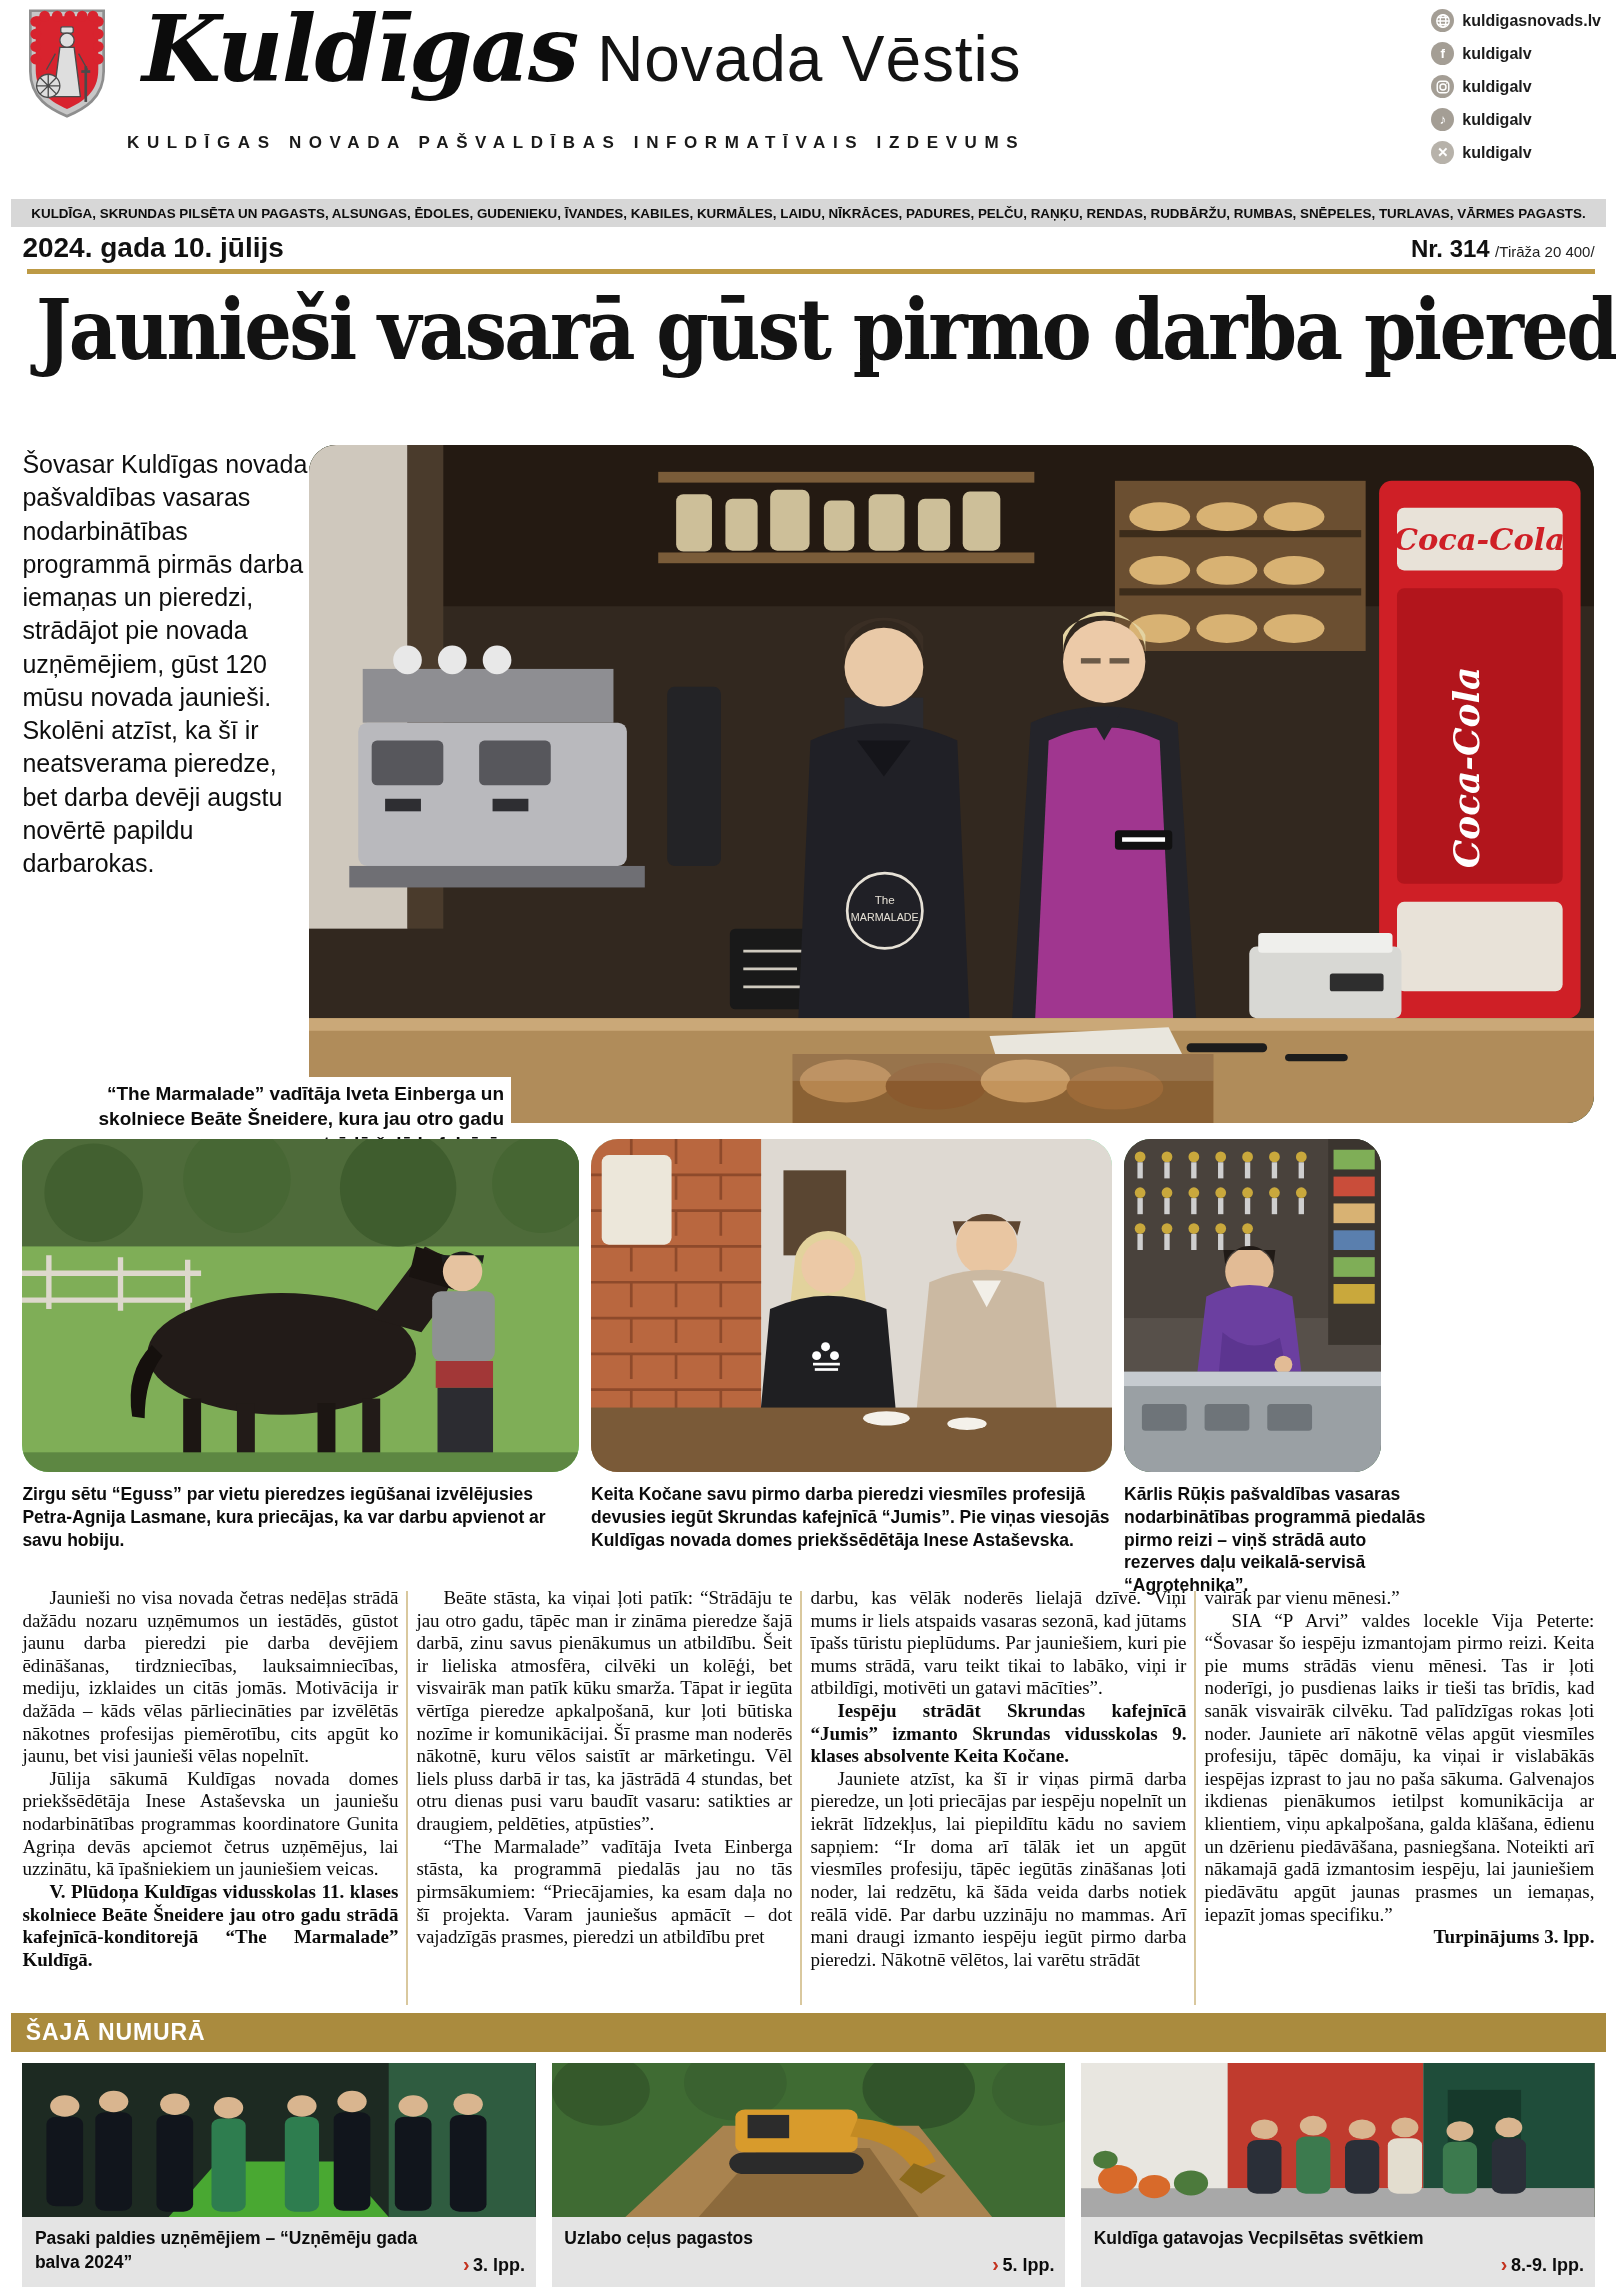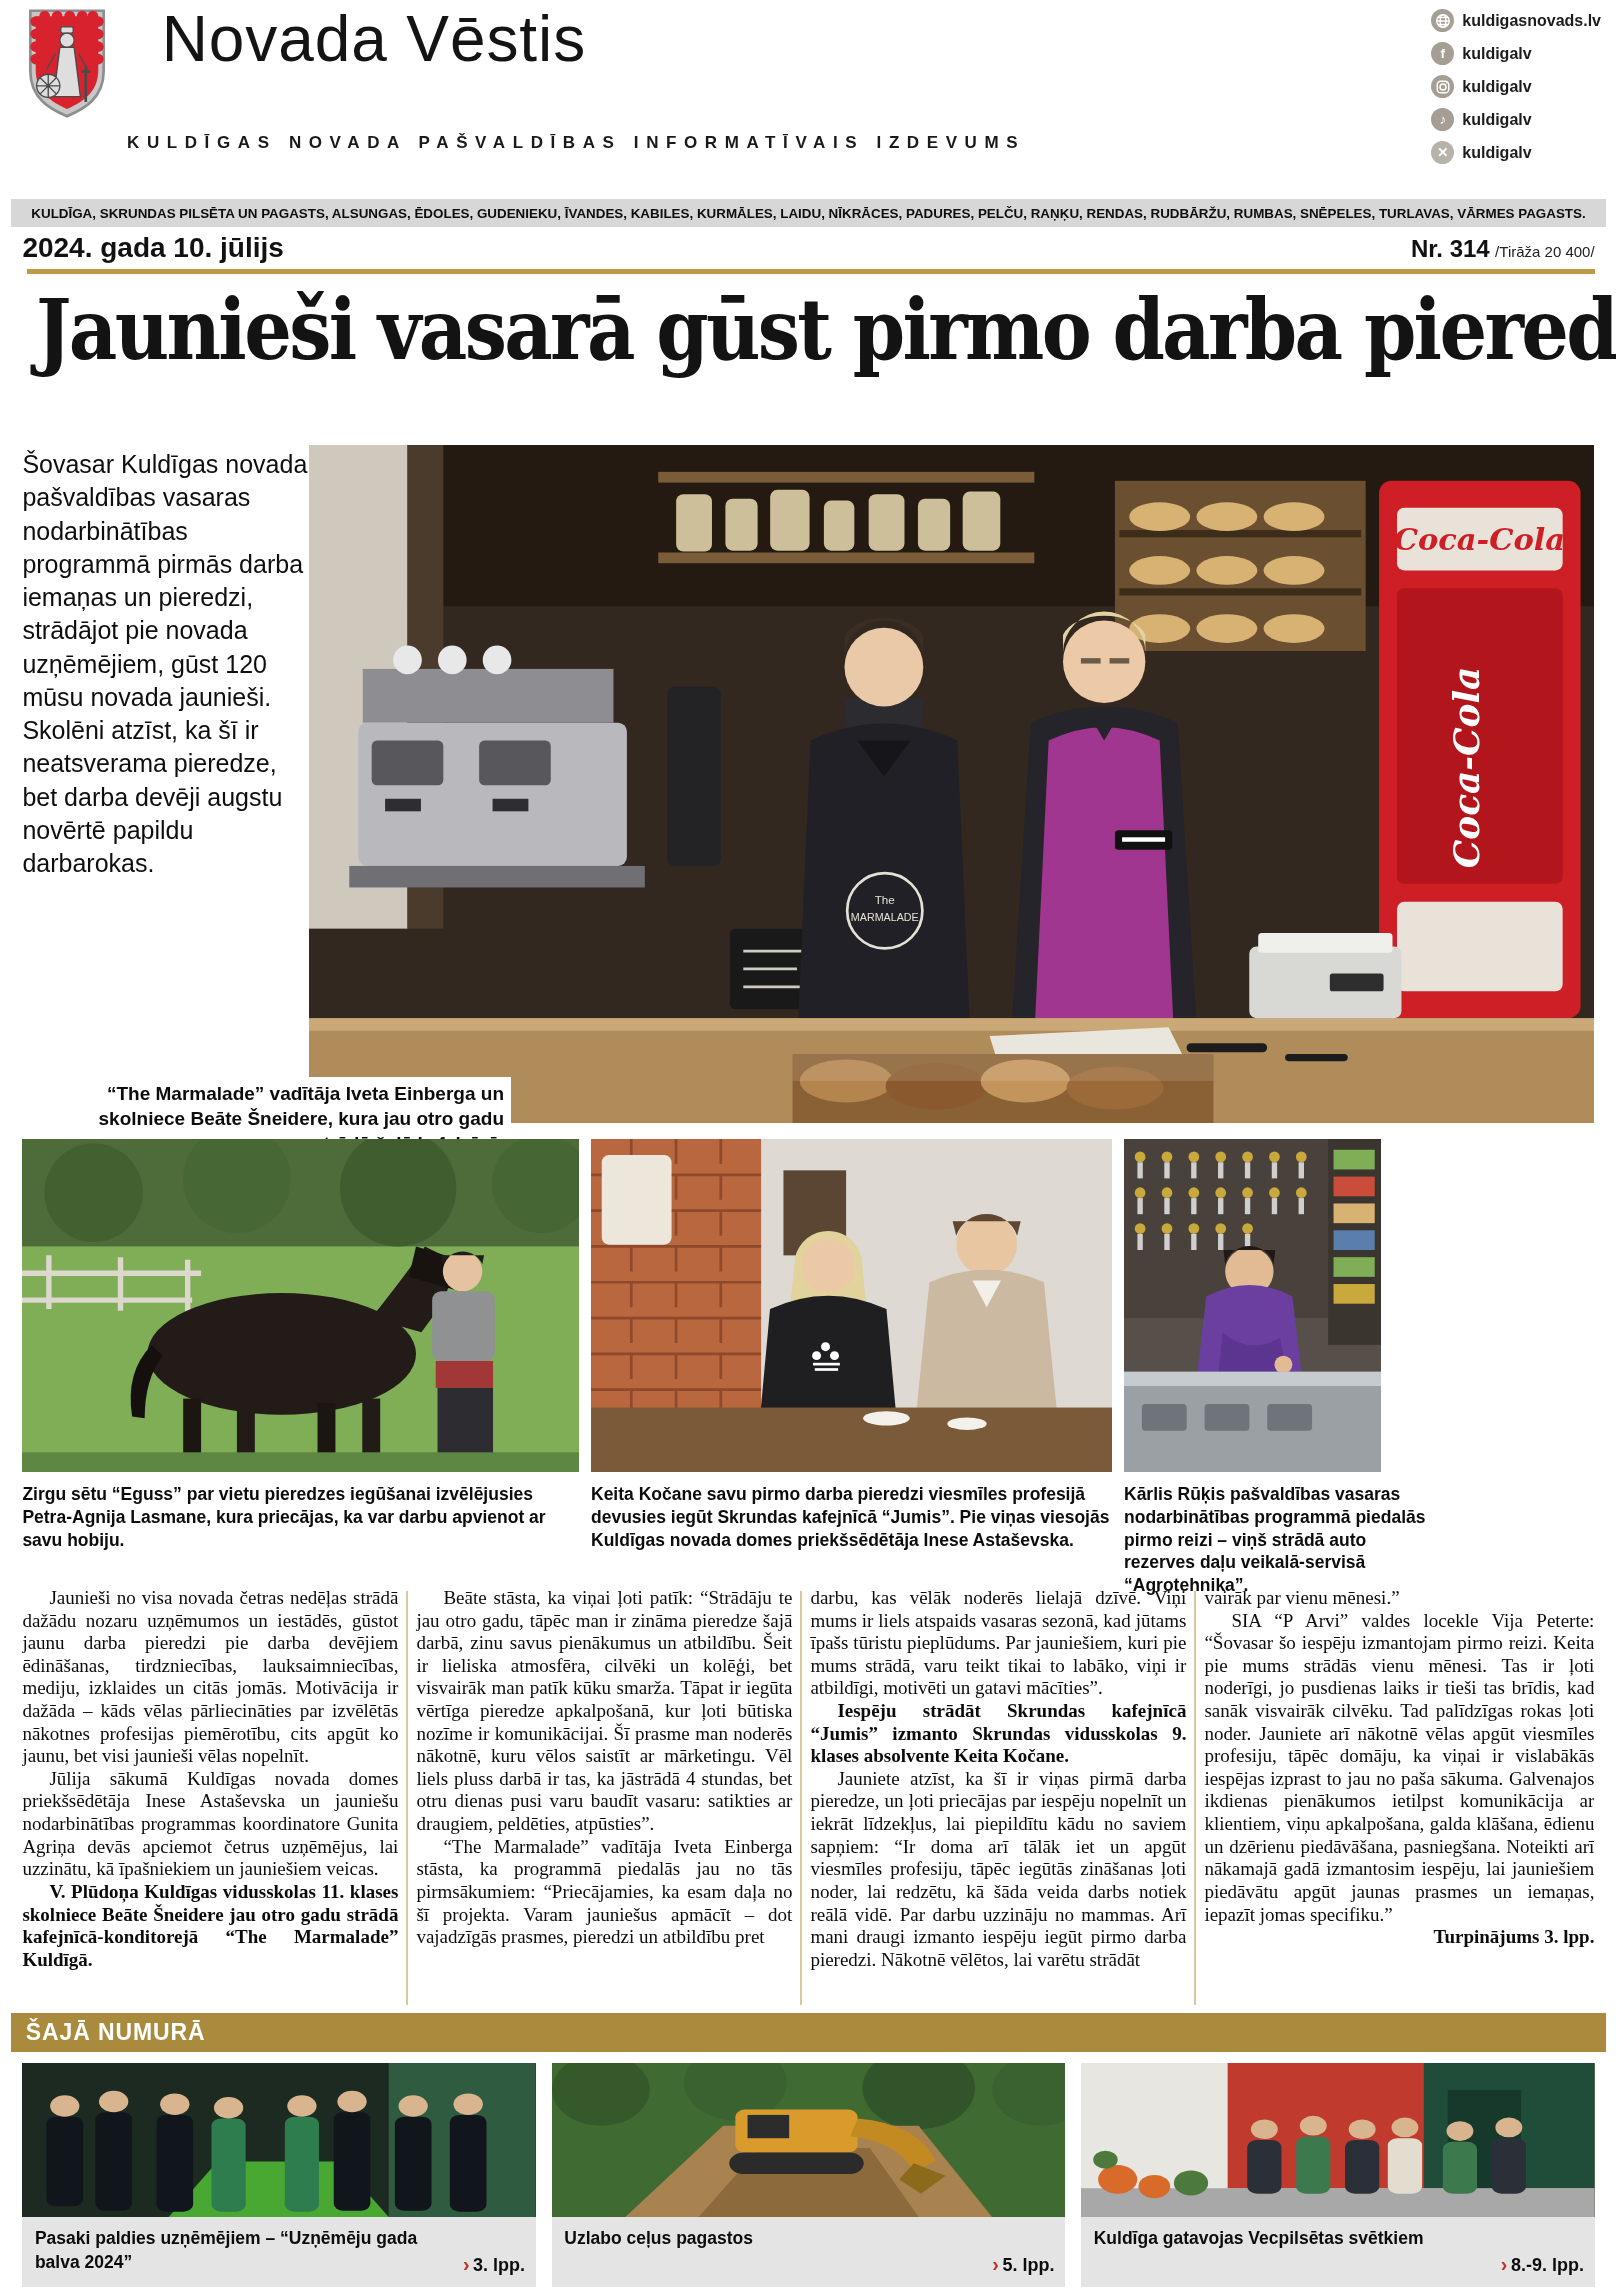--- a/index.html
+++ b/index.html
@@ -33,21 +33,21 @@
   .issue-circ{font-size:15px;font-weight:400;color:#222;}
   .gold-rule{left:27px;right:22.4px;top:269px;height:5.4px;background:#bd9a45;}
 
   
   .headline{left:36px;top:281px;font-family:"DejaVu Serif",serif;font-weight:700;
             font-size:75px;letter-spacing:-2.7px;color:#131313;white-space:nowrap;
             transform:scaleY(1.12);transform-origin:top left;}
   .lead{left:22.4px;top:448px;width:285px;font-size:25px;line-height:1.33;color:#0e0e0e;}
 
   
-  .photo{overflow:hidden;background:#86efac;}
+  .photo{overflow:hidden;background:#86efac;border-radius:27px;}
   .photo svg{display:block;width:100%;height:100%;}
   .main-photo{left:309px;top:445px;width:1285px;height:678px;}
   .main-cap{left:85px;top:1030px;width:419px;background:#fff;
             padding:5.4px 7.2px 9px 0;text-align:right;
             font-size:19px;font-weight:700;line-height:1.3;color:#0c0c0c;margin-top:47px;}
   .ph1{left:22.4px;top:1139px;width:557px;height:333px;}
   .ph2{left:591px;top:1139px;width:521px;height:333px;}
   .ph3{left:1124px;top:1139px;width:257px;height:333px;}
   .cap{top:1483px;font-size:17.5px;font-weight:700;line-height:1.3;color:#0c0c0c;}
   .cap1{left:22.4px;width:545px;}
@@ -106,20 +106,21 @@
     <path d="M34 52 L24 70" fill="none"></path>
     <path d="M60 52 L70 70" fill="none"></path>
     <circle cx="26" cy="88" r="13"></circle>
     <path d="M26 75 v26 M13 88 h26 M17 79 l18 18 M35 79 l-18 18" fill="none"></path>
     <path d="M68 66 v40" fill="none" stroke-width="3"></path>
     <path d="M63 72 h10" fill="none" stroke-width="3"></path>
   </g>
 </svg>
 
 <div class="abs mast-title">
+  <span class="blackletter">Kuldīgas</span>
   <span class="mast-rest">Novada Vēstis</span>
 </div>
 <div class="abs mast-sub">KULDĪGAS NOVADA PAŠVALDĪBAS INFORMATĪVAIS IZDEVUMS</div>
 
 <div class="abs social">
   <div class="soc-row">
     <span class="soc-ic">
       <svg width="16" height="16" viewBox="0 0 18 18">
           <g fill="none" stroke="#fff" stroke-width="1.6">
             <circle cx="9" cy="9" r="7"></circle>

